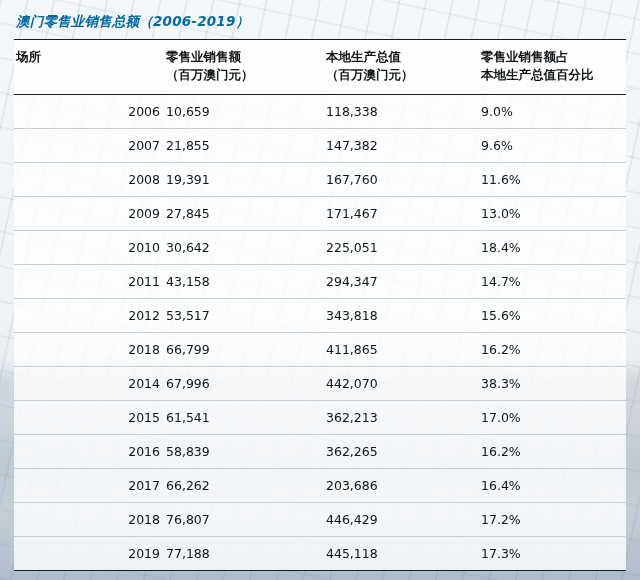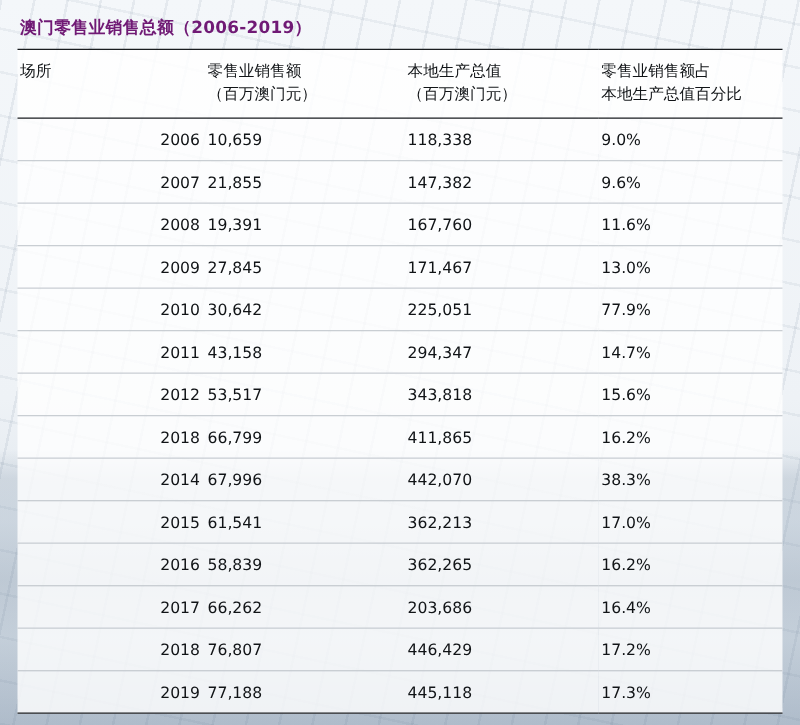--- a/index.html
+++ b/index.html
@@ -31,23 +31,24 @@
     position: relative;
     z-index: 2;
     padding: 10px 14px 0 14px;
     box-sizing: border-box;
     height: 100%;
   }
 
   .title {
     font-size: 13.5px;
     font-weight: bold;
-    color: #701a75;
+    color: #0369a1;
     letter-spacing: 0.2px;
     margin: 3px 0 8px 2px;
+    font-style: italic;
   }
 
   table.data {
     width: 612px;
     border-collapse: collapse;
     table-layout: fixed;
   }
 
   table.data th, table.data td {
     text-align: left;
@@ -57,21 +58,21 @@
   }
 
   
   col.c0 { width: 150px; }
   col.c1 { width: 160px; }
   col.c2 { width: 155px; }
   col.c3 { width: 147px; }
 
   thead th {
     padding: 8px 4px 10px 2px;
-    font-weight: normal;
+    font-weight: bold;
     line-height: 1.45;
     border-top: 1.3px solid #1a1d20;
     border-bottom: 1.3px solid #1a1d20;
     background: rgba(255,255,255,0.86);
   }
   thead th .l2 { display: block; }
 
   tbody td {
     padding: 9px 4px 9px 2px;
     border-bottom: 1px solid #c9ced3;
@@ -141,21 +142,21 @@
       <tr>
         <td class="year">2009</td>
         <td>27,845</td>
         <td>171,467</td>
         <td>13.0%</td>
       </tr>
       <tr>
         <td class="year">2010</td>
         <td>30,642</td>
         <td>225,051</td>
-        <td>77.9%</td>
+        <td>18.4%</td>
       </tr>
       <tr>
         <td class="year">2011</td>
         <td>43,158</td>
         <td>294,347</td>
         <td>14.7%</td>
       </tr>
       <tr>
         <td class="year">2012</td>
         <td>53,517</td>

